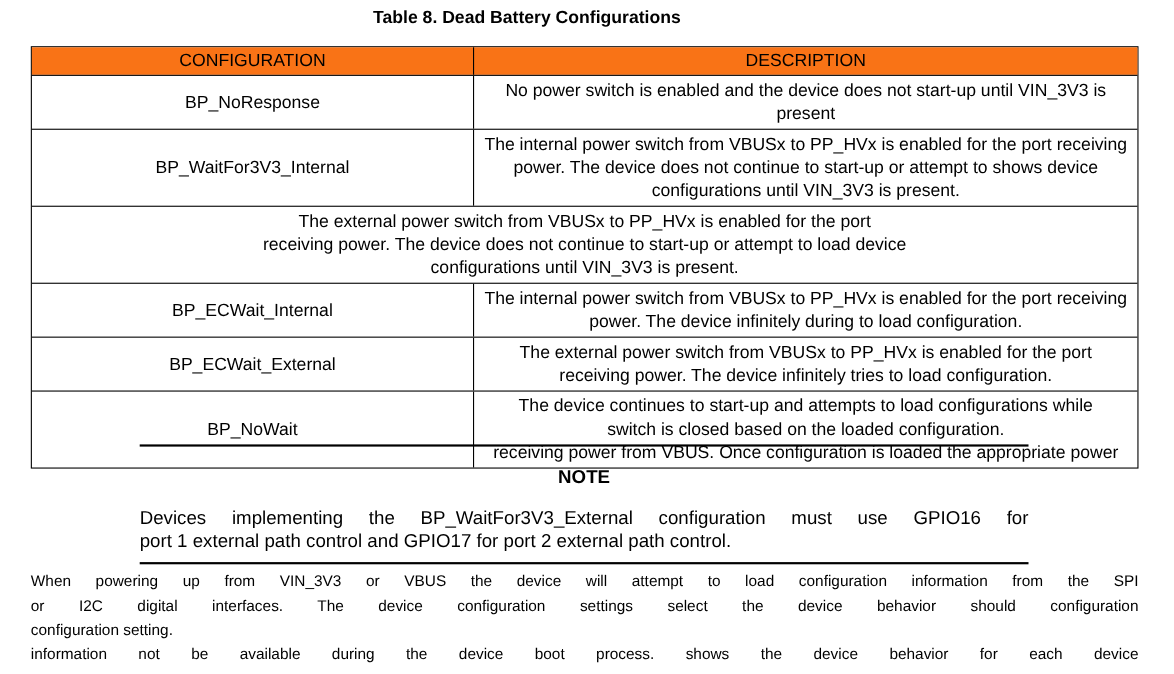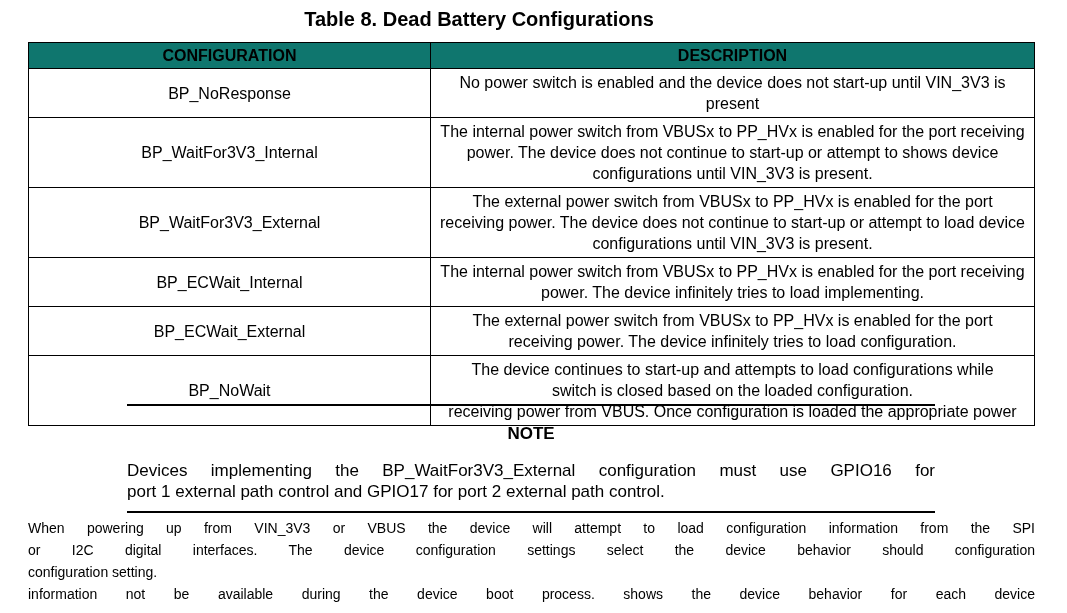--- a/index.html
+++ b/index.html
@@ -9,36 +9,36 @@
     font-family: "Liberation Sans", "DejaVu Sans", sans-serif;
     color: #000;
     position: relative;
     overflow: hidden;
   }
 
   .page-title {
     position: absolute;
     top: 8px; left: 0; width: 958px;
     text-align: center;
-    font-size: 20px;
+    font-size: 16px;
     font-weight: bold;
   }
 
   
   .dtable {
     position: absolute;
     top: 42px; left: 28px;
     width: 1007px;
     border: 1.5px solid #000;
     box-sizing: border-box;
     font-size: 16px;
     line-height: 21px;
   }
   .trow { display: flex; border-top: 1.5px solid #000; }
-  .trow.head { border-top: none; background: #0f766e; height: 25px; font-weight: bold; }
+  .trow.head { border-top: none; background: #f97316; height: 25px; font-weight: normal; }
   .tcell { box-sizing: border-box; }
   .cfg {
     width: 402px;
     border-right: 1.5px solid #000;
     display: flex; align-items: center; justify-content: center;
     text-align: center;
     padding: 1px 8px;
     flex: none;
   }
   .desc {
@@ -99,32 +99,31 @@
       </div>
       <div class="trow">
         <div class="tcell cfg">BP_WaitFor3V3_Internal</div>
         <div class="tcell desc">
           <div class="dline">The internal power switch from VBUSx to PP_HVx is enabled for the port receiving</div>
           <div class="dline">power. The device does not continue to start-up or attempt to shows device</div>
           <div class="dline">configurations until VIN_3V3 is present.</div>
         </div>
       </div>
       <div class="trow">
-        <div class="tcell cfg">BP_WaitFor3V3_External</div>
         <div class="tcell desc">
           <div class="dline">The external power switch from VBUSx to PP_HVx is enabled for the port</div>
           <div class="dline">receiving power. The device does not continue to start-up or attempt to load device</div>
           <div class="dline">configurations until VIN_3V3 is present.</div>
         </div>
       </div>
       <div class="trow">
         <div class="tcell cfg">BP_ECWait_Internal</div>
         <div class="tcell desc">
           <div class="dline">The internal power switch from VBUSx to PP_HVx is enabled for the port receiving</div>
-          <div class="dline">power. The device infinitely tries to load implementing.</div>
+          <div class="dline">power. The device infinitely during to load configuration.</div>
         </div>
       </div>
       <div class="trow">
         <div class="tcell cfg">BP_ECWait_External</div>
         <div class="tcell desc">
           <div class="dline">The external power switch from VBUSx to PP_HVx is enabled for the port</div>
           <div class="dline">receiving power. The device infinitely tries to load configuration.</div>
         </div>
       </div>
       <div class="trow">

